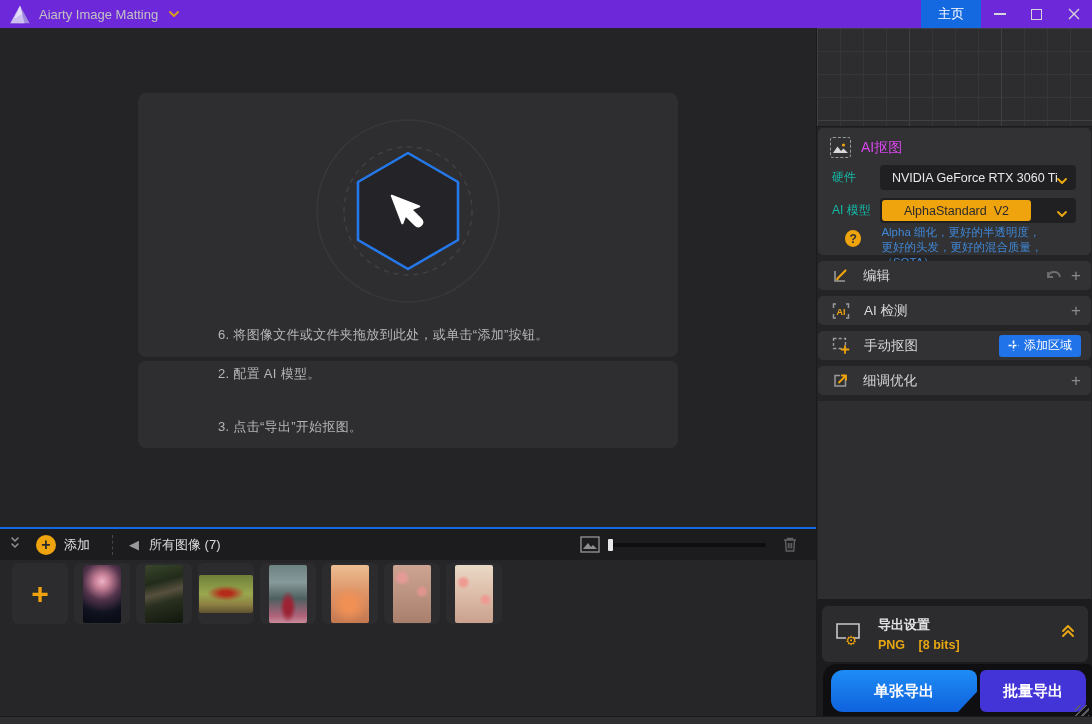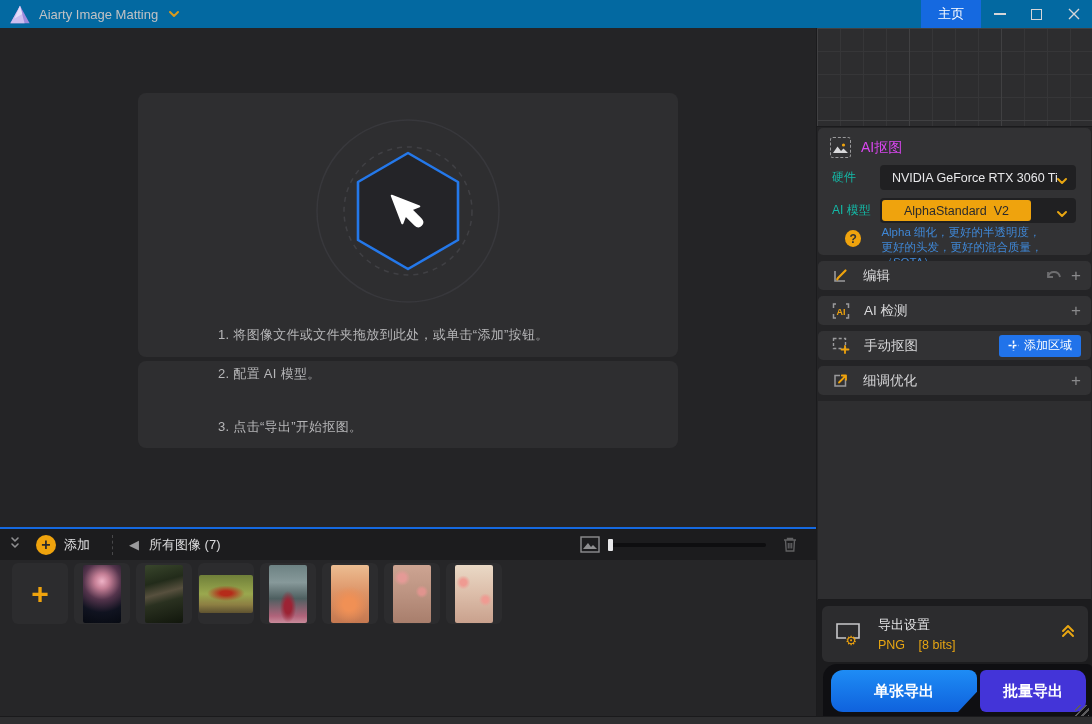--- a/index.html
+++ b/index.html
@@ -1,21 +1,21 @@
 <!DOCTYPE html>
 <html><head>
 <meta charset="utf-8">
 <style>
   * { margin:0; padding:0; box-sizing:border-box; }
   html,body { width:1092px; height:724px; overflow:hidden; background:#232325;
               font-family:"Liberation Sans","DejaVu Sans",sans-serif; }
   .window { position:relative; width:1092px; height:724px; background:#232325; }
 
   
-  .titlebar { position:absolute; left:0; top:0; width:1092px; height:28px; background:#0369a1;
+  .titlebar { position:absolute; left:0; top:0; width:1092px; height:28px; background:#6d28d9;
               display:flex; align-items:center; z-index:30; }
   .logo { width:22px; height:22px; margin-left:9px; }
   .app-title { margin-left:8px; color:#c2c2c4; font-size:13px; }
   .title-chevron { margin-left:10px; display:flex; align-items:center; }
   .titlebar-spacer { flex:1; }
   .home-btn { width:60px; height:28px; background:#1569e0; color:#fff; font-size:13px;
               display:flex; align-items:center; justify-content:center; cursor:pointer; }
   .win-btn { width:37px; height:28px; display:flex; align-items:center; justify-content:center; }
   .min-glyph { width:12px; height:2px; background:#d6d6d8; }
   .max-glyph { width:11px; height:11px; border:1.5px solid #d6d6d8; }
@@ -70,21 +70,21 @@
   .tool-row .ttl { color:#d8d8da; font-size:13.5px; margin-left:14px; }
   .row-right { position:absolute; right:10px; top:0; height:29px; display:flex; align-items:center; gap:8px; }
   .plus-gray { color:#8a8a8c; font-size:17px; line-height:17px; }
   .add-region-btn { height:22px; padding:0 9px; background:#2173ea; border-radius:3px; color:#fff;
                     font-size:12px; display:flex; align-items:center; gap:5px; cursor:pointer; }
   .empty-area { height:199px; background:#2e2e30; margin:0 1px; border-bottom:1px solid #1b1b1d; }
 
   .dock { position:relative; height:122px; background:#1c1c1e; }
   .export-panel { position:absolute; left:5px; top:6px; width:266px; height:56px; background:#2c2c2e;
                   border-radius:6px; display:flex; align-items:center; }
-  .export-texts { margin-left:14px; }
+  .export-texts { margin-left:14px;font-weight:bold; }
   .export-title { color:#e4e4e6; font-size:13px; }
   .export-fmt { color:#e8a612; font-size:12.5px; margin-top:4px; }
   .export-fmt .bits { margin-left:10px; }
   .collapse-btn { position:absolute; right:12px; top:17px; }
   .btn-plate { position:absolute; left:6px; top:64px; width:270px; height:52px; background:#0f0f12;
                border-radius:14px 6px 0 0; }
   .export-btn { position:absolute; top:6px; height:42px; display:flex; align-items:center;
                 justify-content:center; color:#fff; font-size:15px; font-weight:bold; cursor:pointer; }
   .btn-single { left:8px; width:146px; background:linear-gradient(180deg,#1e8cf5,#0f62dd);
                 border-radius:12px 8px 4px 12px;
@@ -175,21 +175,21 @@
       <div class="hex-wrap">
         <svg width="200" height="200" viewBox="0 0 200 200">
           <circle cx="100" cy="100" r="91" fill="none" stroke="#38383c" stroke-width="1.5"></circle>
           <circle cx="100" cy="100" r="64" fill="none" stroke="#404044" stroke-width="1.5" stroke-dasharray="5 5"></circle>
           <polygon points="100,42 150,71 150,129 100,158 50,129 50,71" fill="#242428" stroke="#2478ea" stroke-width="2.6" stroke-linejoin="round"></polygon>
           <g transform="translate(100 101) rotate(-45)">
             <path d="M0 -23 L12 4 L4 0.5 L4 14 Q4 18.5 0 18.5 Q-4 18.5 -4 14 L-4 0.5 L-12 4 Z" fill="#ffffff" stroke="#ffffff" stroke-width="2" stroke-linejoin="round"></path>
           </g>
         </svg>
       </div>
-      <div class="step step1">1. 将图像文件或文件夹拖放到此处，或单击“添加”按钮。</div>
+      <div class="step step1">6. 将图像文件或文件夹拖放到此处，或单击“添加”按钮。</div>
     </div>
     <div class="dropbox2">
       <div class="step step2">2. 配置 AI 模型。</div>
       <div class="step step3">3. 点击“导出”开始抠图。</div>
     </div>
   </div>
 
   <div class="sidebar">
     <div class="grid-area"></div>
 

